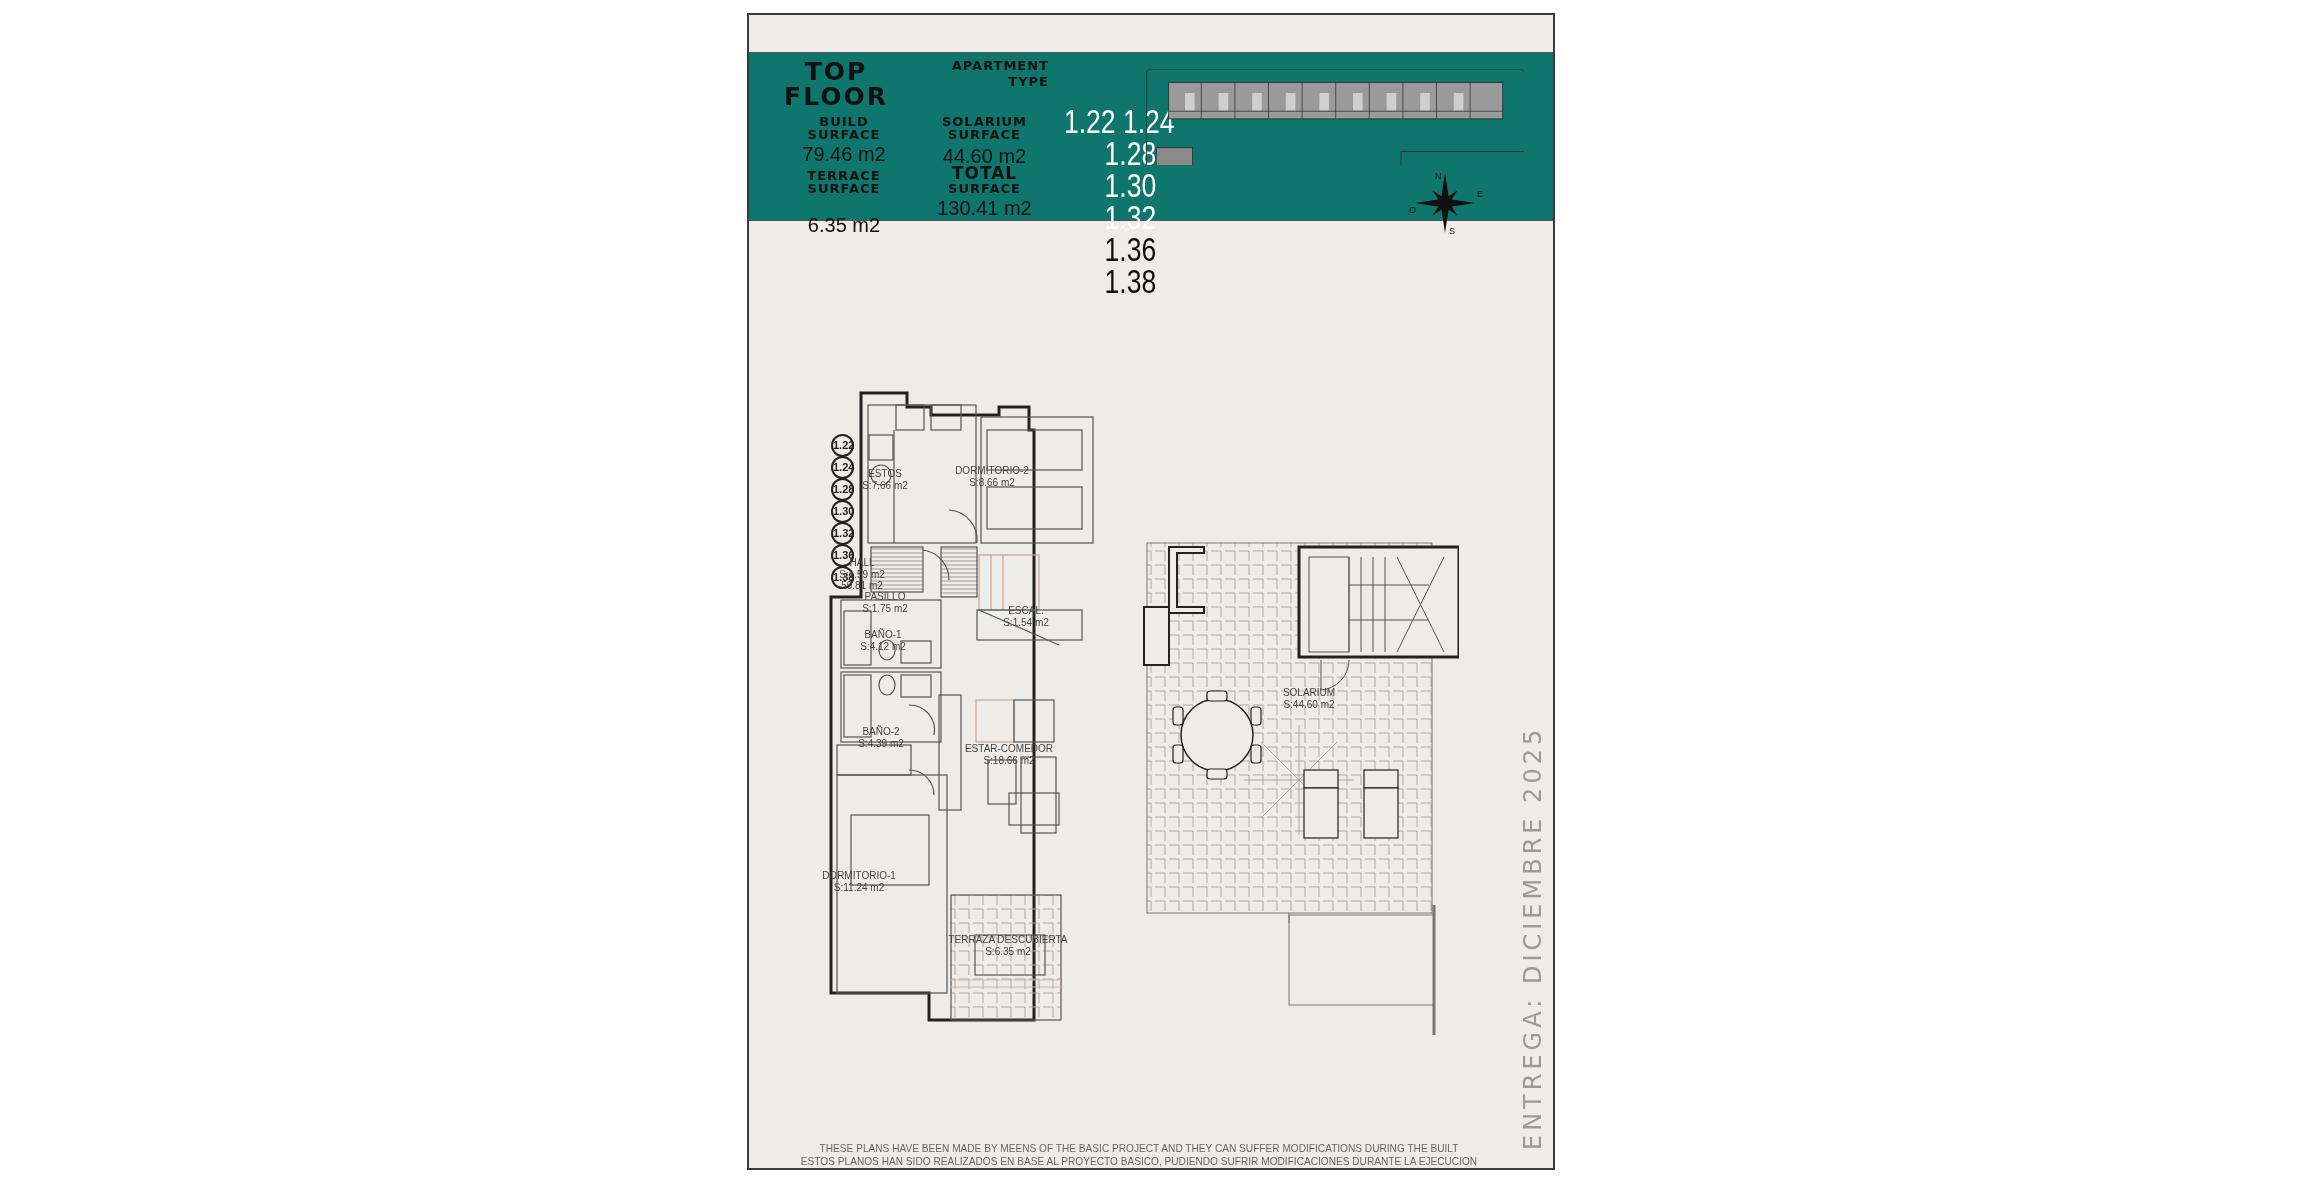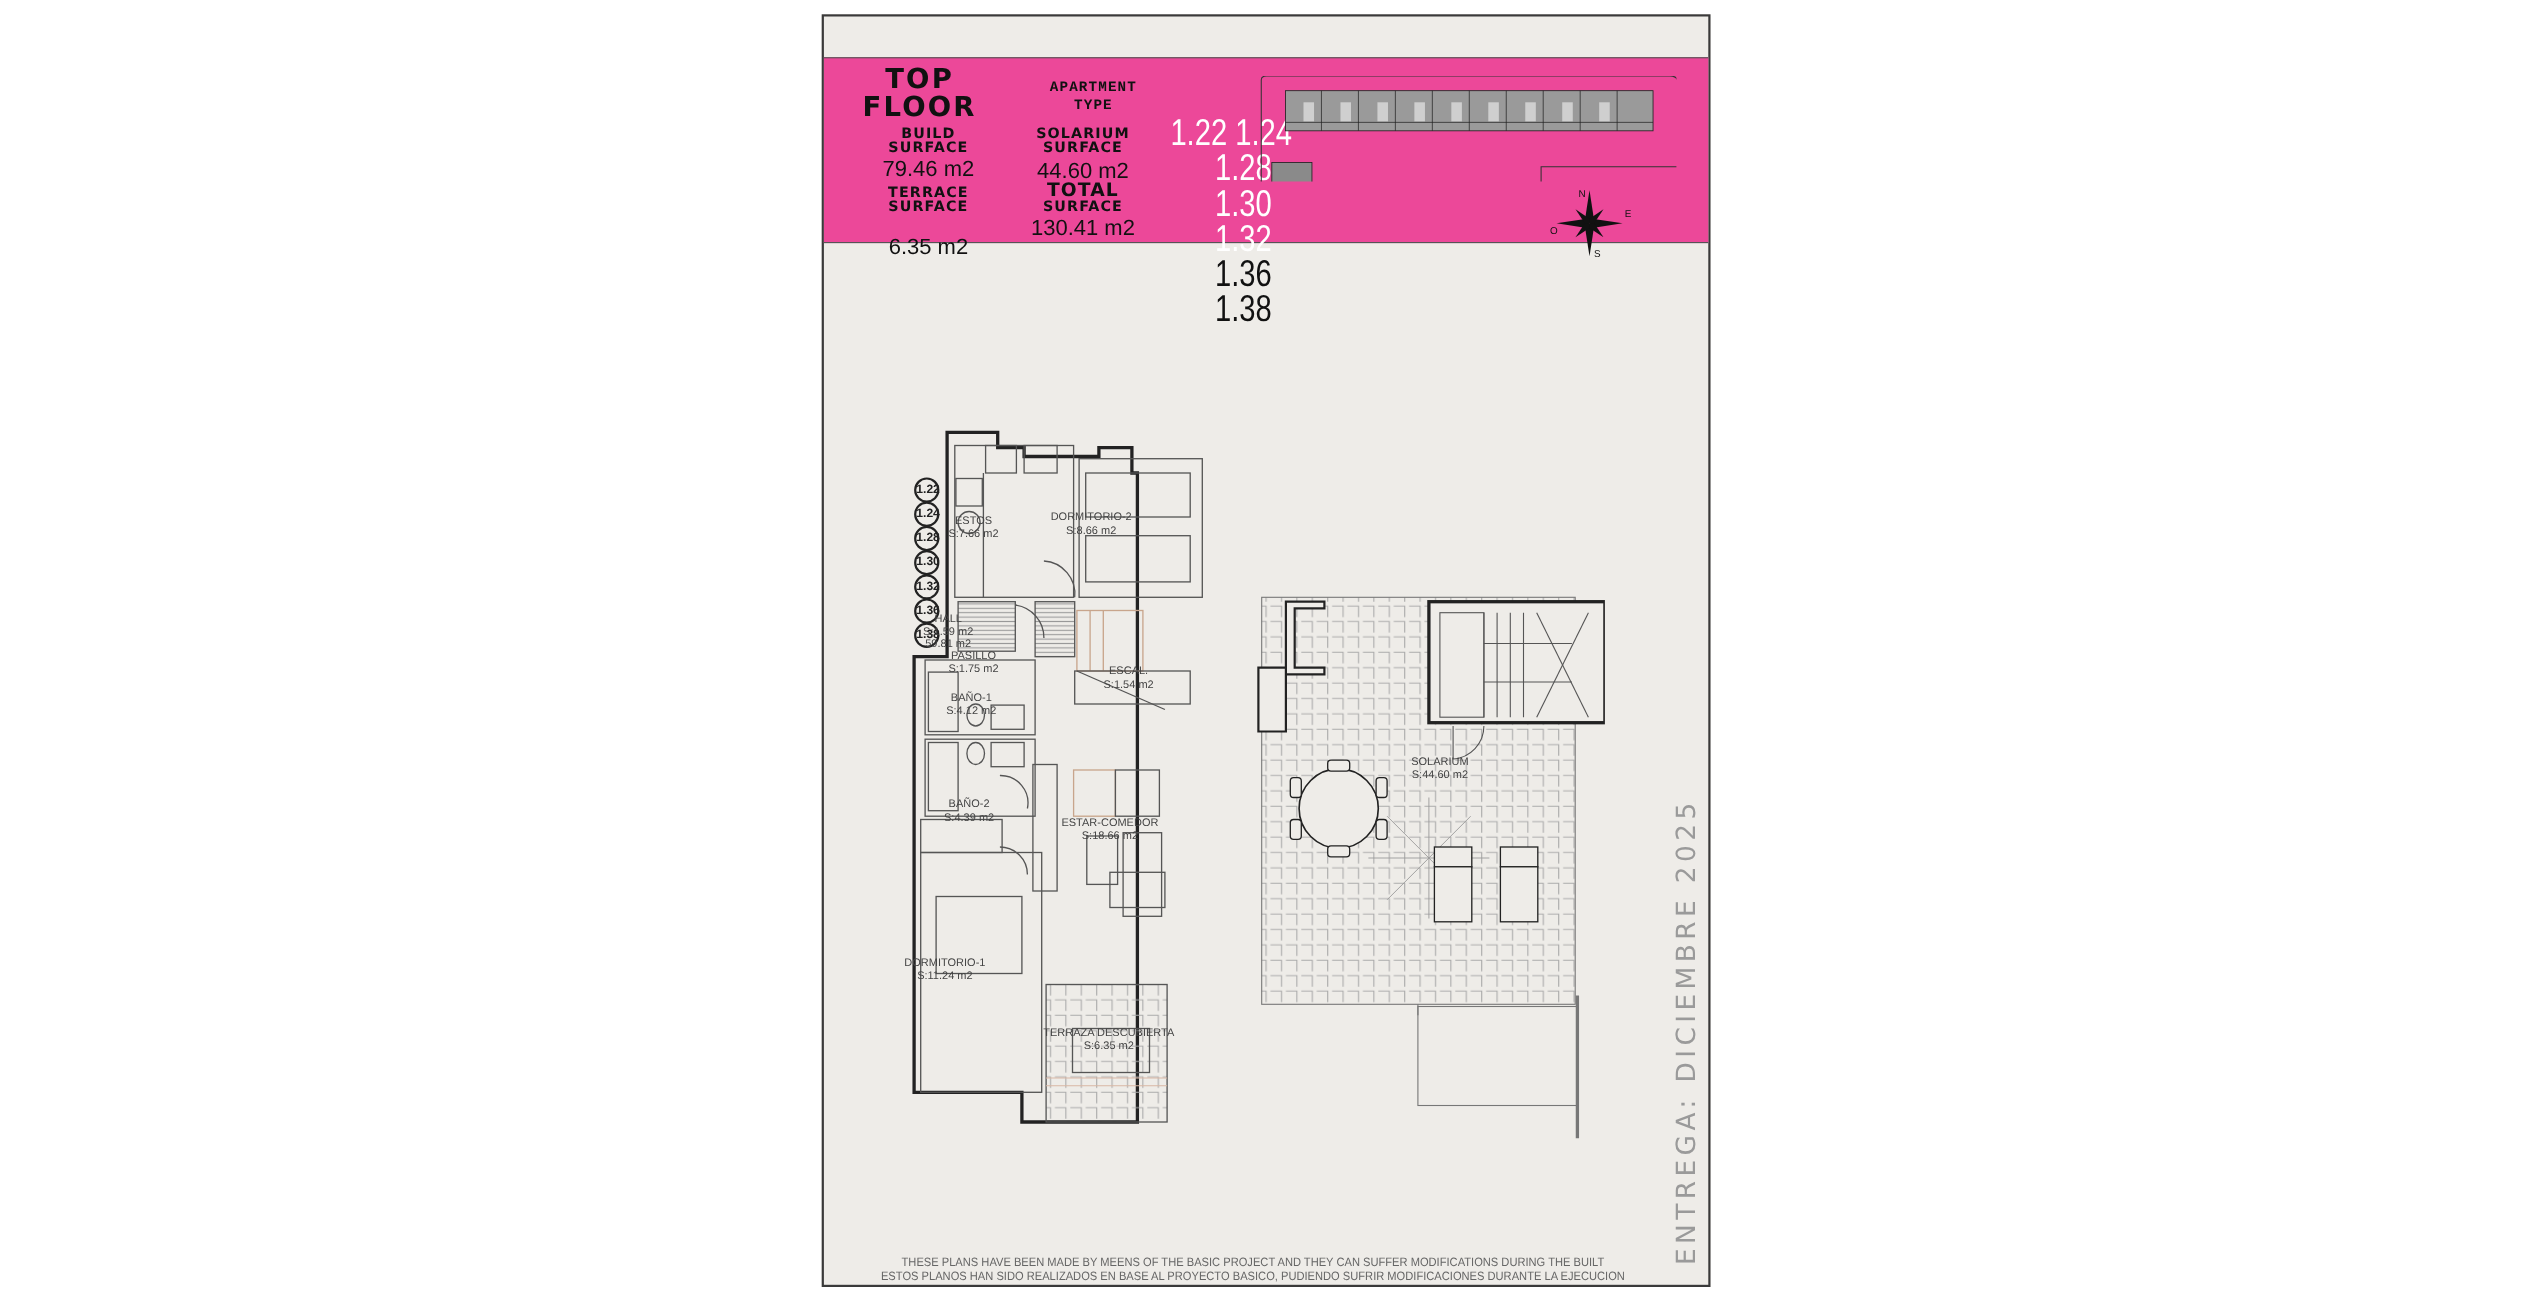--- a/index.html
+++ b/index.html
@@ -1,18 +1,18 @@
 <!DOCTYPE html>
 <html><head>
 <meta charset="utf-8">
 <style>
   html,body{margin:0;padding:0;background:#ffffff;}
   body{width:2304px;height:1185px;position:relative;overflow:hidden;font-family:"Liberation Sans",sans-serif;}
   .sheet{position:absolute;left:747px;top:13px;width:808px;height:1157px;background:#eeece8;border:2px solid #3a3a3a;box-sizing:border-box;}
-  .band{position:absolute;left:0;top:37px;width:804px;height:167px;background:#ec4899;border-top:1px solid #555;border-bottom:1px solid #555;}
+  .band{position:absolute;left:0;top:37px;width:804px;height:167px;background:#0f766e;border-top:1px solid #555;border-bottom:1px solid #555;}
   .blk{position:absolute;color:#111;text-align:center;font-weight:bold;line-height:1;}
   .big{font-family:"DejaVu Sans",sans-serif;font-size:25px;letter-spacing:2px;}
   .lbl{font-family:"DejaVu Sans",sans-serif;font-size:13px;letter-spacing:1px;}
   .val{font-family:"Liberation Sans",sans-serif;font-size:20px;font-weight:normal;}
   .types{position:absolute;left:315px;top:52px;font-family:"Liberation Sans",sans-serif;font-size:34px;line-height:32px;transform:scaleX(0.78);transform-origin:left top;}
   .types div{white-space:nowrap}
   .tw{color:#fff}.tb{color:#111}
   .site{position:absolute;left:385px;top:16px;width:390px;height:96px;}
   .plan{position:absolute;}
   .room-label{position:absolute;font-family:"Liberation Sans",sans-serif;font-size:10px;color:#444;text-align:center;line-height:1.15;white-space:nowrap;transform:translateX(-50%);}
@@ -23,21 +23,21 @@
 </head>
 <body>
 
 <div class="sheet">
 
   <div class="band">
     <div class="blk big" style="left:32px;top:6px;width:110px;">
       <div>TOP</div>
       <div>FLOOR</div>
     </div>
-    <div class="blk lbl" style="left:190px;top:20px;width:110px;text-align:center;font-family:Liberation Mono, monospace;">
+    <div class="blk lbl" style="left:190px;top:6px;width:110px;text-align:right;">
       <div>APARTMENT</div>
       <div style="padding-left:0px;margin-top:3px;">TYPE</div>
     </div>
 
     <div class="blk" style="left:40px;top:62px;width:110px;">
       <div class="lbl">BUILD</div>
       <div class="lbl">SURFACE</div>
       <div class="val" style="margin-top:3px">79.46 m2</div>
     </div>
     <div class="blk" style="left:178px;top:62px;width:115px;">

